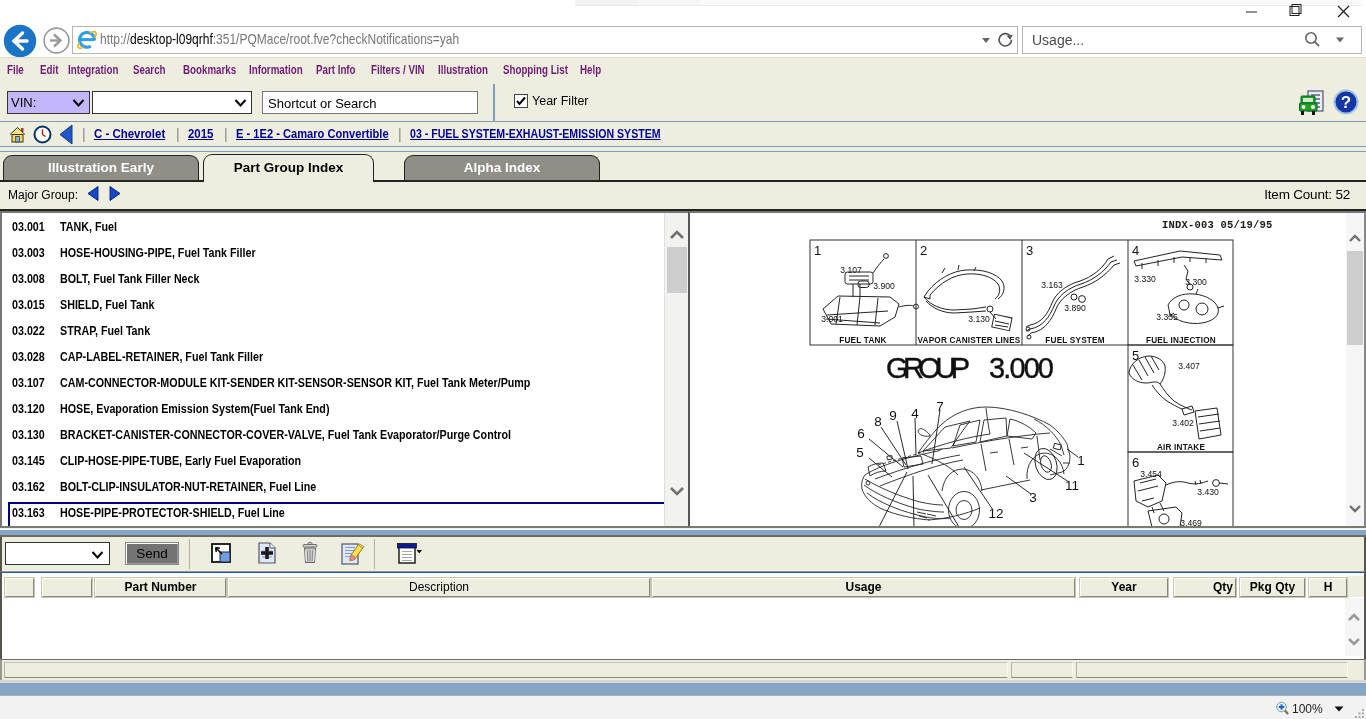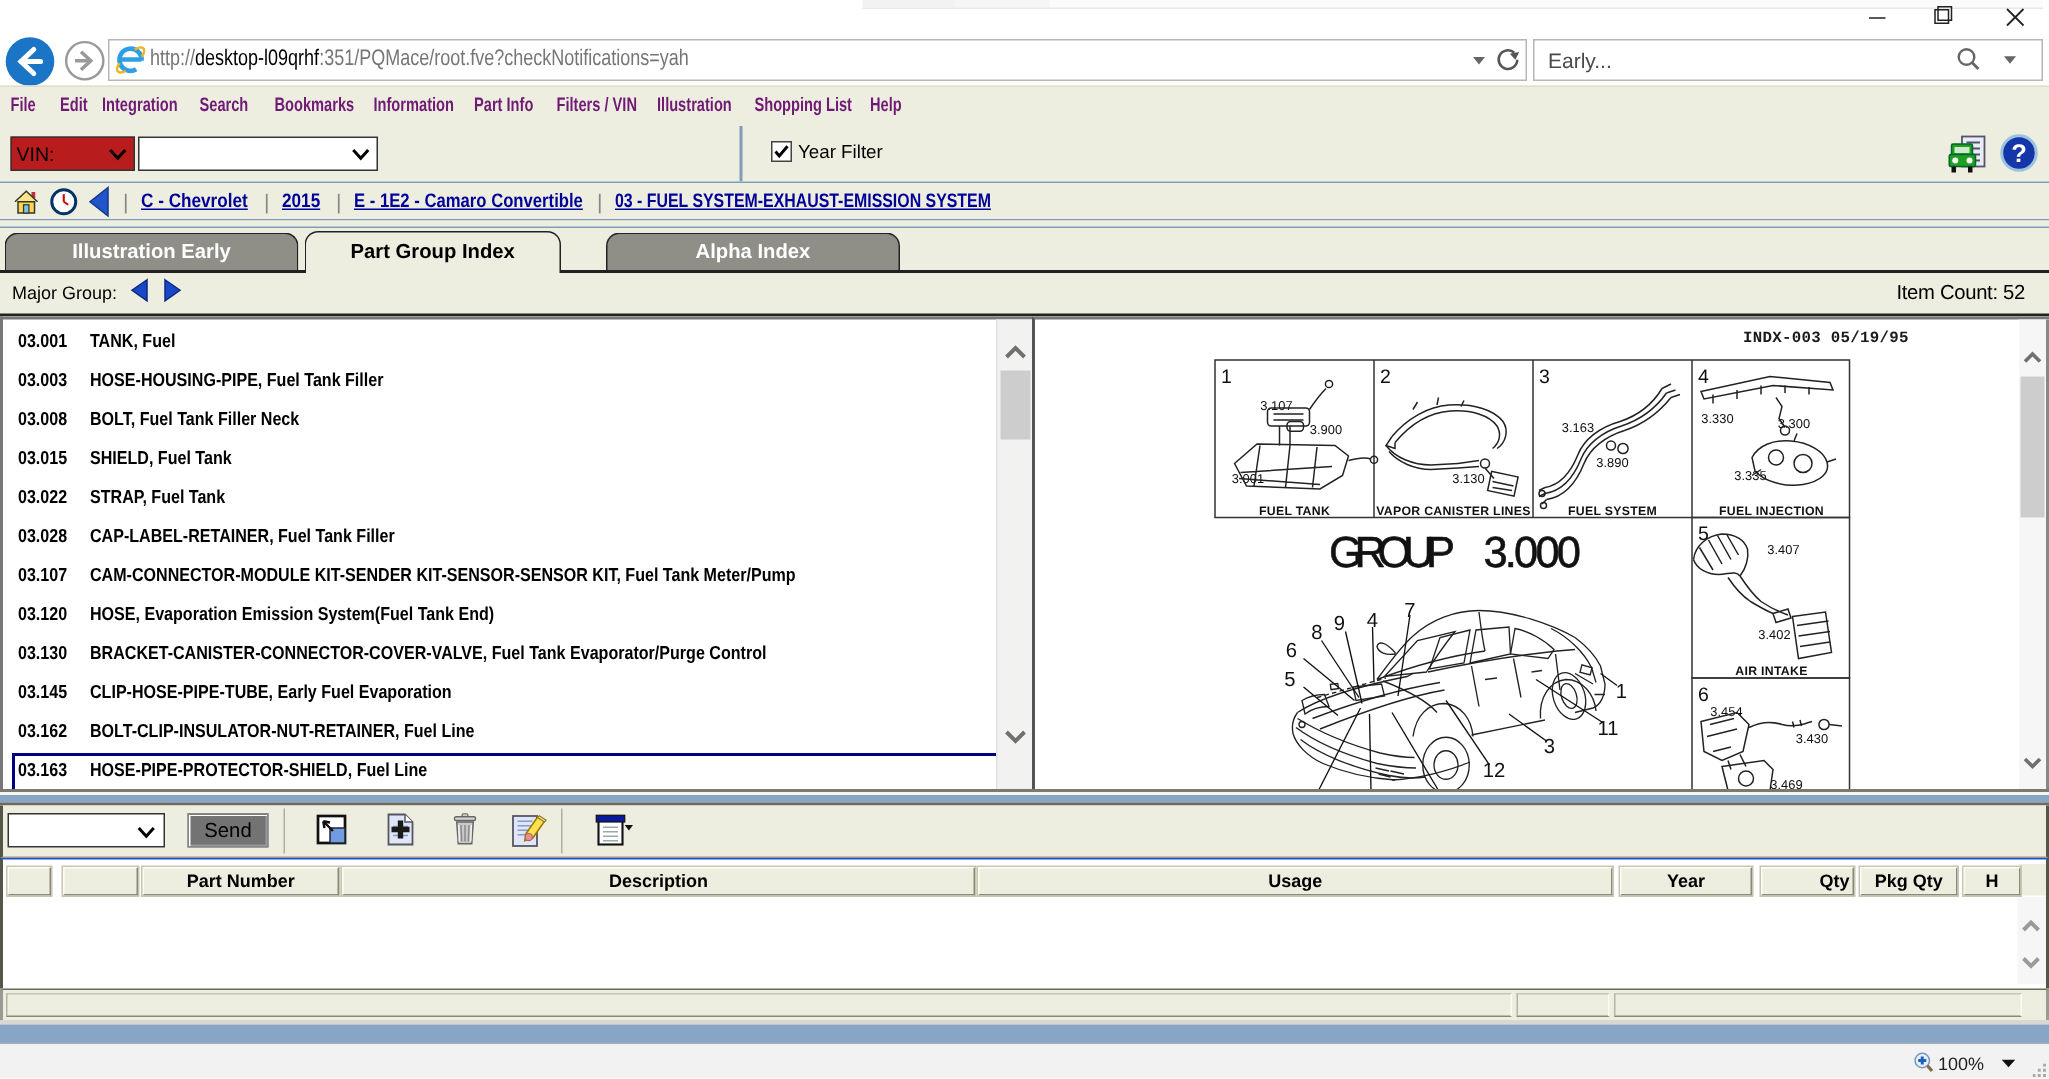--- a/index.html
+++ b/index.html
@@ -50,21 +50,21 @@
   </svg>
   <div class="abs" style="left:100px;top:7px;font-size:15px;color:#767676;white-space:nowrap;transform:scaleX(0.8);transform-origin:0 50%;">http://<span style="color:#000;">desktop-l09qrhf</span>:351/PQMace/root.fve?checkNotifications=yah</div>
 
   <svg class="abs" style="left:978px;top:6px;width:38px;height:22px" viewBox="0 0 38 22">
     <path d="M4 9 l8 0 l-4 5z" fill="#666"></path>
     <path d="M31.5 6.2 a6.2 6.2 0 1 0 2 4.6" fill="none" stroke="#555" stroke-width="1.7"></path>
     <path d="M28.5 6.8 l6.3 -1.2 l-2.5 5.2z" fill="#555"></path>
   </svg>
 
   <div class="abs" style="left:1022px;top:3px;width:340px;height:28px;border:1px solid #b6b6b6;background:#fff;"></div>
-  <div class="abs" style="left:1032px;top:9px;font-size:14px;color:#4a4a4a;">Early...</div>
+  <div class="abs" style="left:1032px;top:9px;font-size:14px;color:#4a4a4a;">Usage...</div>
   <svg class="abs" style="left:1300px;top:6px;width:56px;height:22px" viewBox="0 0 56 22">
     <circle cx="11" cy="9" r="5.2" fill="none" stroke="#666" stroke-width="1.6"></circle>
     <line x1="14.8" y1="12.8" x2="19" y2="17" stroke="#666" stroke-width="1.8"></line>
     <path d="M36 8.5 l8 0 l-4 5z" fill="#666"></path>
   </svg>
 </div>
 
 <div class="abs beige" style="left:0;top:57px;width:1366px;height:27px;border-top:1px solid #e0ddc8;">
   <div class="abs" style="top:4px;left:0;width:1366px;height:16px;font-size:13px;font-weight:bold;color:#701a75;">
     <span class="abs" style="left:7px;transform:scaleX(0.75);transform-origin:0 50%;white-space:nowrap;">File</span>
@@ -76,33 +76,36 @@
     <span class="abs" style="left:316px;transform:scaleX(0.75);transform-origin:0 50%;white-space:nowrap;">Part Info</span>
     <span class="abs" style="left:371px;transform:scaleX(0.75);transform-origin:0 50%;white-space:nowrap;">Filters / VIN</span>
     <span class="abs" style="left:438px;transform:scaleX(0.75);transform-origin:0 50%;white-space:nowrap;">Illustration</span>
     <span class="abs" style="left:503px;transform:scaleX(0.75);transform-origin:0 50%;white-space:nowrap;">Shopping List</span>
     <span class="abs" style="left:580px;transform:scaleX(0.75);transform-origin:0 50%;white-space:nowrap;">Help</span>
   </div>
 </div>
 
 <div class="abs beige" style="left:0;top:84px;width:1366px;height:37px;">
 
-  <div class="abs" style="left:7px;top:7px;width:83px;height:23px;background:#b91c1c;border:1px solid #333;">
+  <div class="abs" style="left:7px;top:7px;width:83px;height:23px;background:#c4b5fd;border:1px solid #333;">
     <div class="abs" style="left:3px;top:3px;font-size:13px;color:#000;">VIN:</div>
     <svg class="abs" style="right:2px;top:2px;width:17px;height:17px" viewBox="0 0 17 17">
       <path d="M3.5 6 L8.5 11.5 L13.5 6" fill="none" stroke="#000" stroke-width="2"></path>
     </svg>
   </div>
 
   <div class="abs" style="left:92px;top:7px;width:160px;height:23px;background:#fff;border:1px solid #333;">
     <svg class="abs" style="right:2px;top:2px;width:17px;height:17px" viewBox="0 0 17 17">
       <path d="M3.5 6 L8.5 11.5 L13.5 6" fill="none" stroke="#000" stroke-width="2"></path>
     </svg>
   </div>
 
+  <div class="abs" style="left:262px;top:7px;width:216px;height:23px;background:#fff;border:1px solid #777;">
+    <div class="abs" style="left:5px;top:4px;font-size:13px;color:#000;">Shortcut or Search</div>
+  </div>
 
   <div class="abs" style="left:493px;top:0;width:2px;height:37px;background:#7f9db9;"></div>
 
   <div class="abs" style="left:514px;top:10px;width:14px;height:14px;background:#fff;border:1px solid #444;">
     <svg class="abs" style="left:0px;top:0px;width:12px;height:12px" viewBox="0 0 12 12">
       <path d="M2 6 L4.5 9 L10 2.5" fill="none" stroke="#000" stroke-width="2"></path>
     </svg>
   </div>
   <div class="abs" style="left:532px;top:10px;font-size:12.5px;color:#000;">Year Filter</div>
 
@@ -496,21 +499,21 @@
     <line x1="6" y1="18.5" x2="16" y2="18.5" stroke="#9aa"></line>
     <path d="M20.5 8 l5.5 0 l-2.75 3.6z" fill="#111"></path>
   </svg>
 </div>
 
 <div class="abs" style="left:0;top:572px;width:1366px;height:26px;background:#fff;border-top:1px solid #1d4ed8;border-left:2px solid #55554a;border-right:2px solid #55554a;">
   <div class="abs" style="left:1344px;top:3px;width:18px;height:21px;background:#edeedf;"></div>
   <div style="position:absolute;left:3px;top:5px;width:29px;height:19px;background:#edeedf;border:1px solid;border-color:#fffef4 #8a8a7a #8a8a7a #fffef4;outline:1px solid #c8c5b0;font-size:12px;font-weight:bold;text-align:center;line-height:17px;"></div>
     <div style="position:absolute;left:40px;top:5px;width:50px;height:19px;background:#edeedf;border:1px solid;border-color:#fffef4 #8a8a7a #8a8a7a #fffef4;outline:1px solid #c8c5b0;font-size:12px;font-weight:bold;text-align:center;line-height:17px;"></div>
     <div style="position:absolute;left:93px;top:5px;width:131px;height:19px;background:#edeedf;border:1px solid;border-color:#fffef4 #8a8a7a #8a8a7a #fffef4;outline:1px solid #c8c5b0;font-size:12px;font-weight:bold;text-align:center;line-height:17px;">Part Number</div>
-    <div style="position:absolute;left:226px;top:5px;width:422px;height:19px;background:#edeedf;border:1px solid;border-color:#fffef4 #8a8a7a #8a8a7a #fffef4;outline:1px solid #c8c5b0;font-size:12px;font-weight:bold;text-align:center;line-height:17px;">Description</div>
+    <div style="position:absolute;left:226px;top:5px;width:422px;height:19px;background:#edeedf;border:1px solid;border-color:#fffef4 #8a8a7a #8a8a7a #fffef4;outline:1px solid #c8c5b0;font-size:12px;font-weight:normal;text-align:center;line-height:17px;">Description</div>
     <div style="position:absolute;left:650px;top:5px;width:423px;height:19px;background:#edeedf;border:1px solid;border-color:#fffef4 #8a8a7a #8a8a7a #fffef4;outline:1px solid #c8c5b0;font-size:12px;font-weight:bold;text-align:center;line-height:17px;">Usage</div>
     <div style="position:absolute;left:1078px;top:5px;width:88px;height:19px;background:#edeedf;border:1px solid;border-color:#fffef4 #8a8a7a #8a8a7a #fffef4;outline:1px solid #c8c5b0;font-size:12px;font-weight:bold;text-align:center;line-height:17px;">Year</div>
     <div style="position:absolute;left:1172px;top:5px;width:62px;height:19px;background:#edeedf;border:1px solid;border-color:#fffef4 #8a8a7a #8a8a7a #fffef4;outline:1px solid #c8c5b0;font-size:12px;font-weight:bold;text-align:right;line-height:17px;padding-right:2px;">Qty</div>
     <div style="position:absolute;left:1238px;top:5px;width:65px;height:19px;background:#edeedf;border:1px solid;border-color:#fffef4 #8a8a7a #8a8a7a #fffef4;outline:1px solid #c8c5b0;font-size:12px;font-weight:bold;text-align:center;line-height:17px;">Pkg Qty</div>
     <div style="position:absolute;left:1307px;top:5px;width:38px;height:19px;background:#edeedf;border:1px solid;border-color:#fffef4 #8a8a7a #8a8a7a #fffef4;outline:1px solid #c8c5b0;font-size:12px;font-weight:bold;text-align:center;line-height:17px;">H</div>
 </div>
 
 <div class="abs" style="left:0;top:598px;width:1366px;height:61px;background:#fff;border-left:2px solid #55554a;border-right:2px solid #55554a;">
   <div class="abs" style="left:1343px;top:0px;width:19px;height:58px;background:#f6f6f6;">
     <svg class="abs" style="left:2px;top:14px;width:14px;height:11px" viewBox="0 0 14 11">

